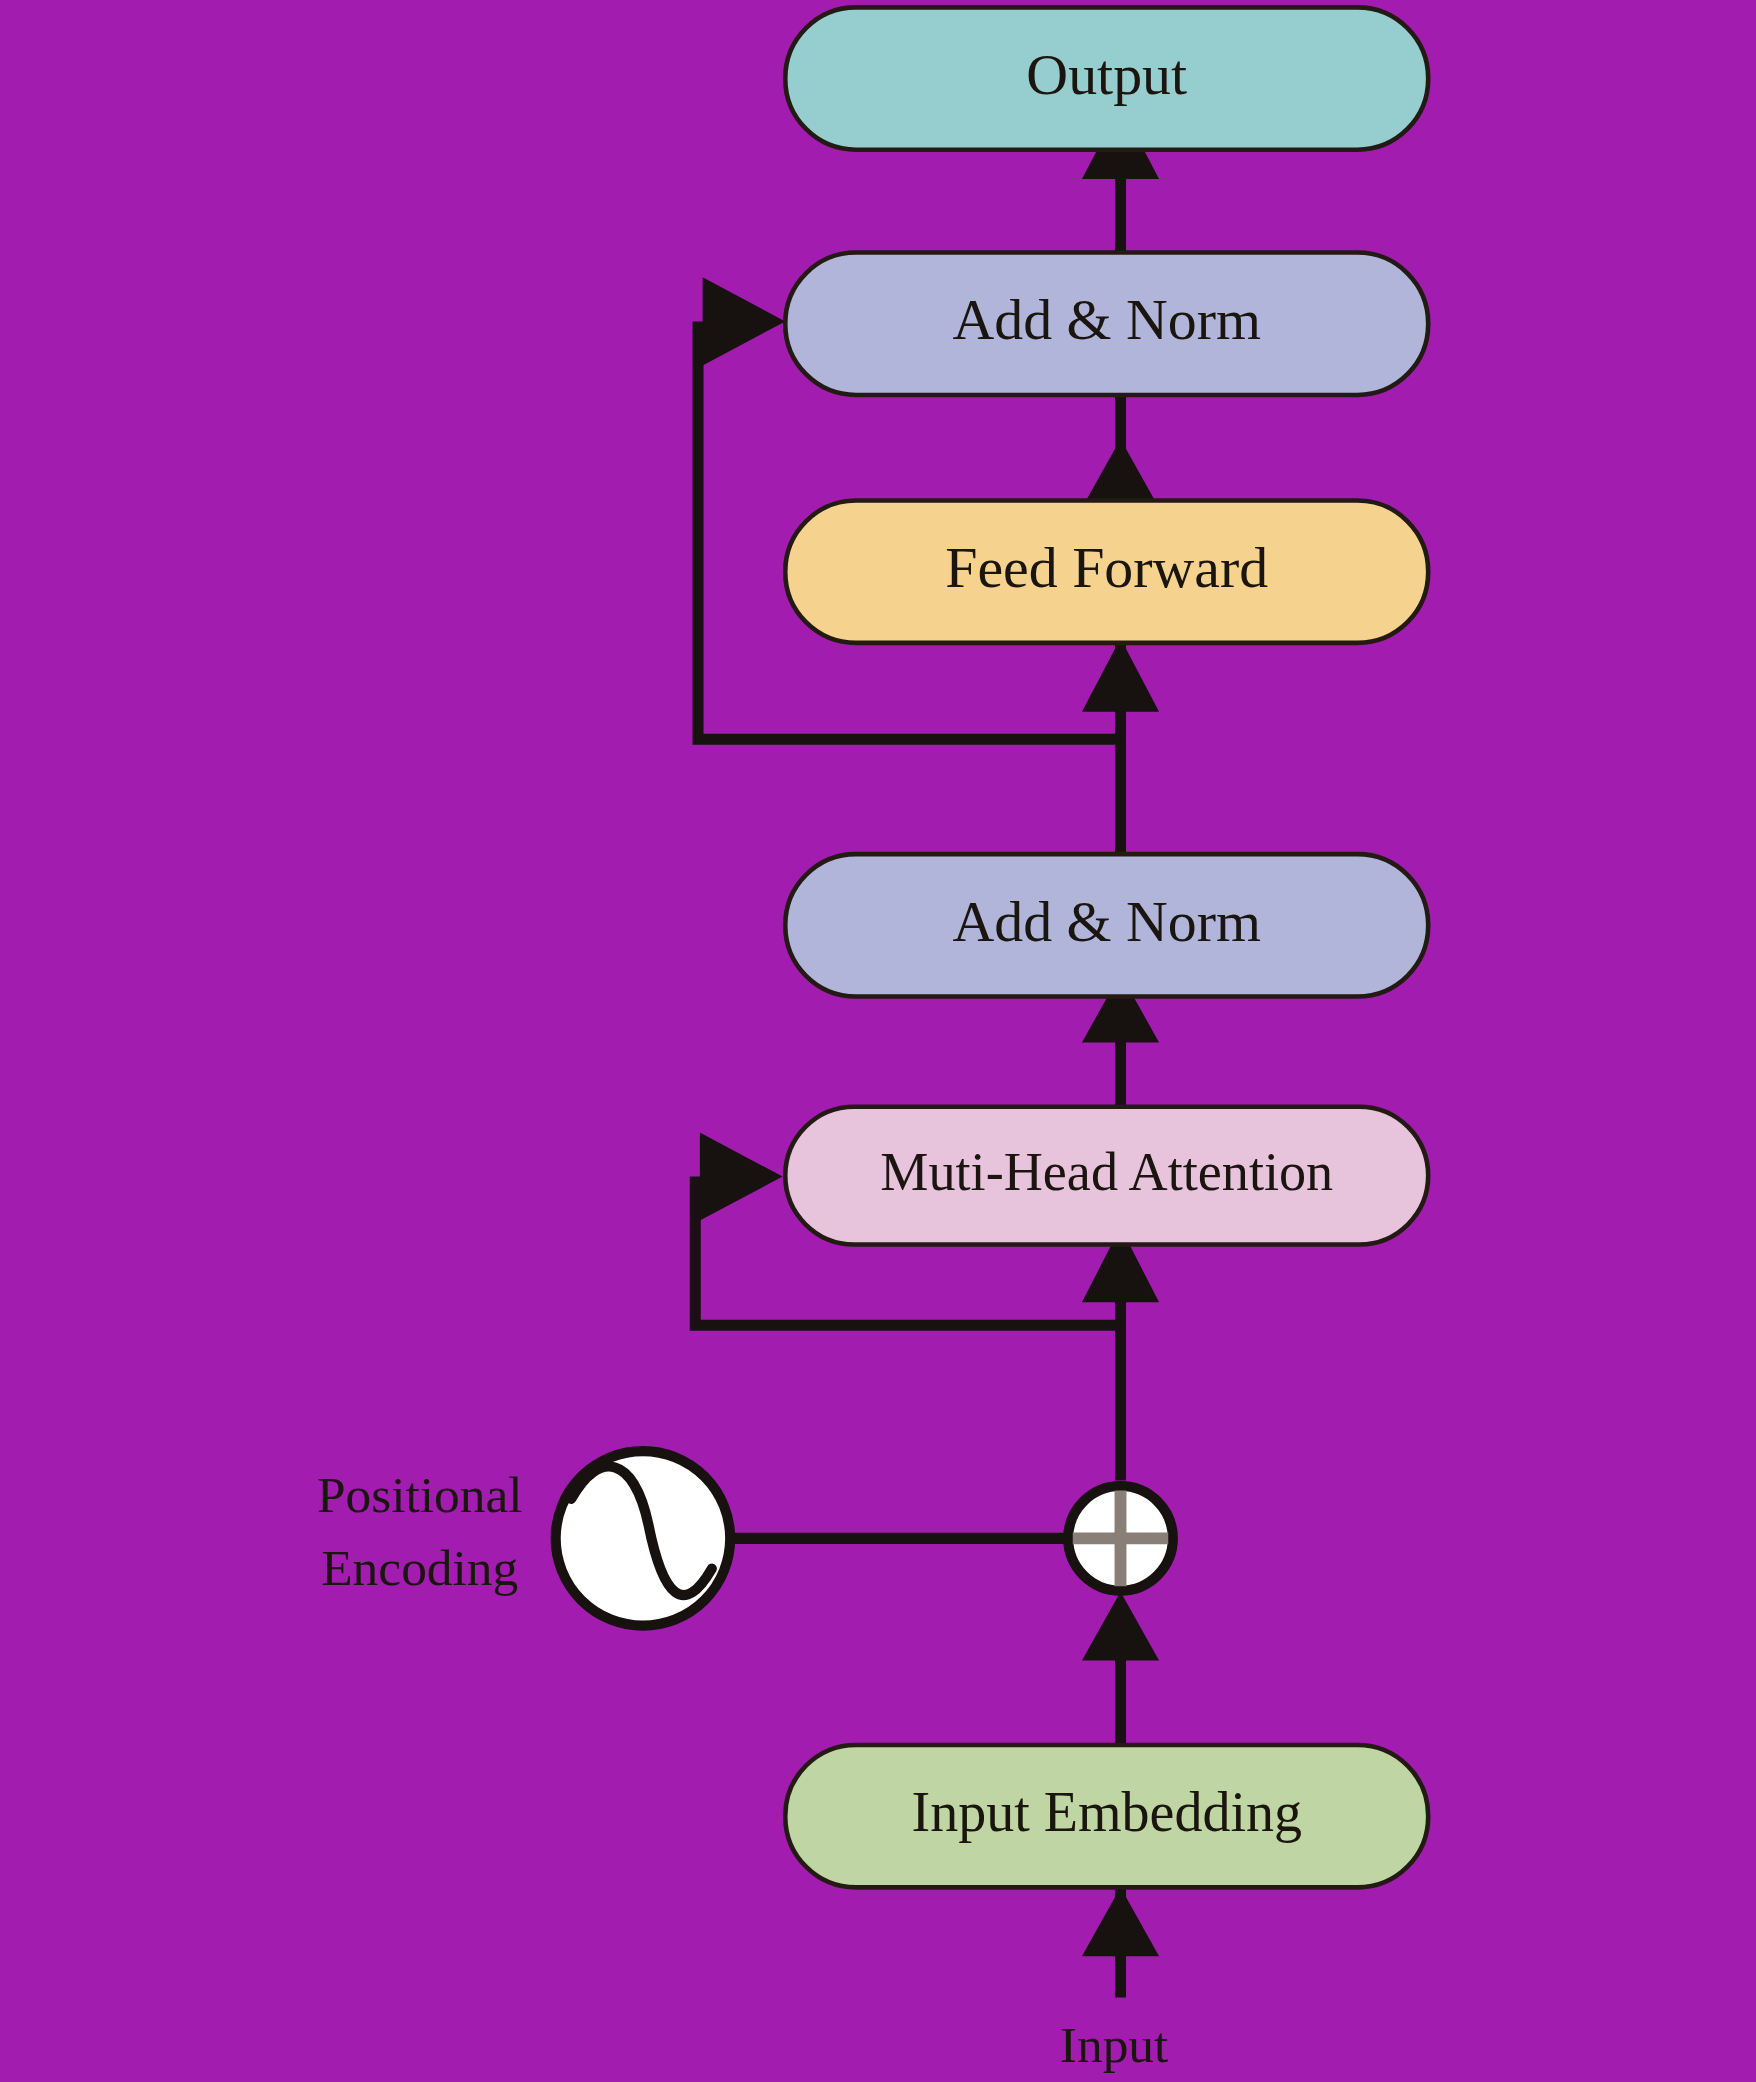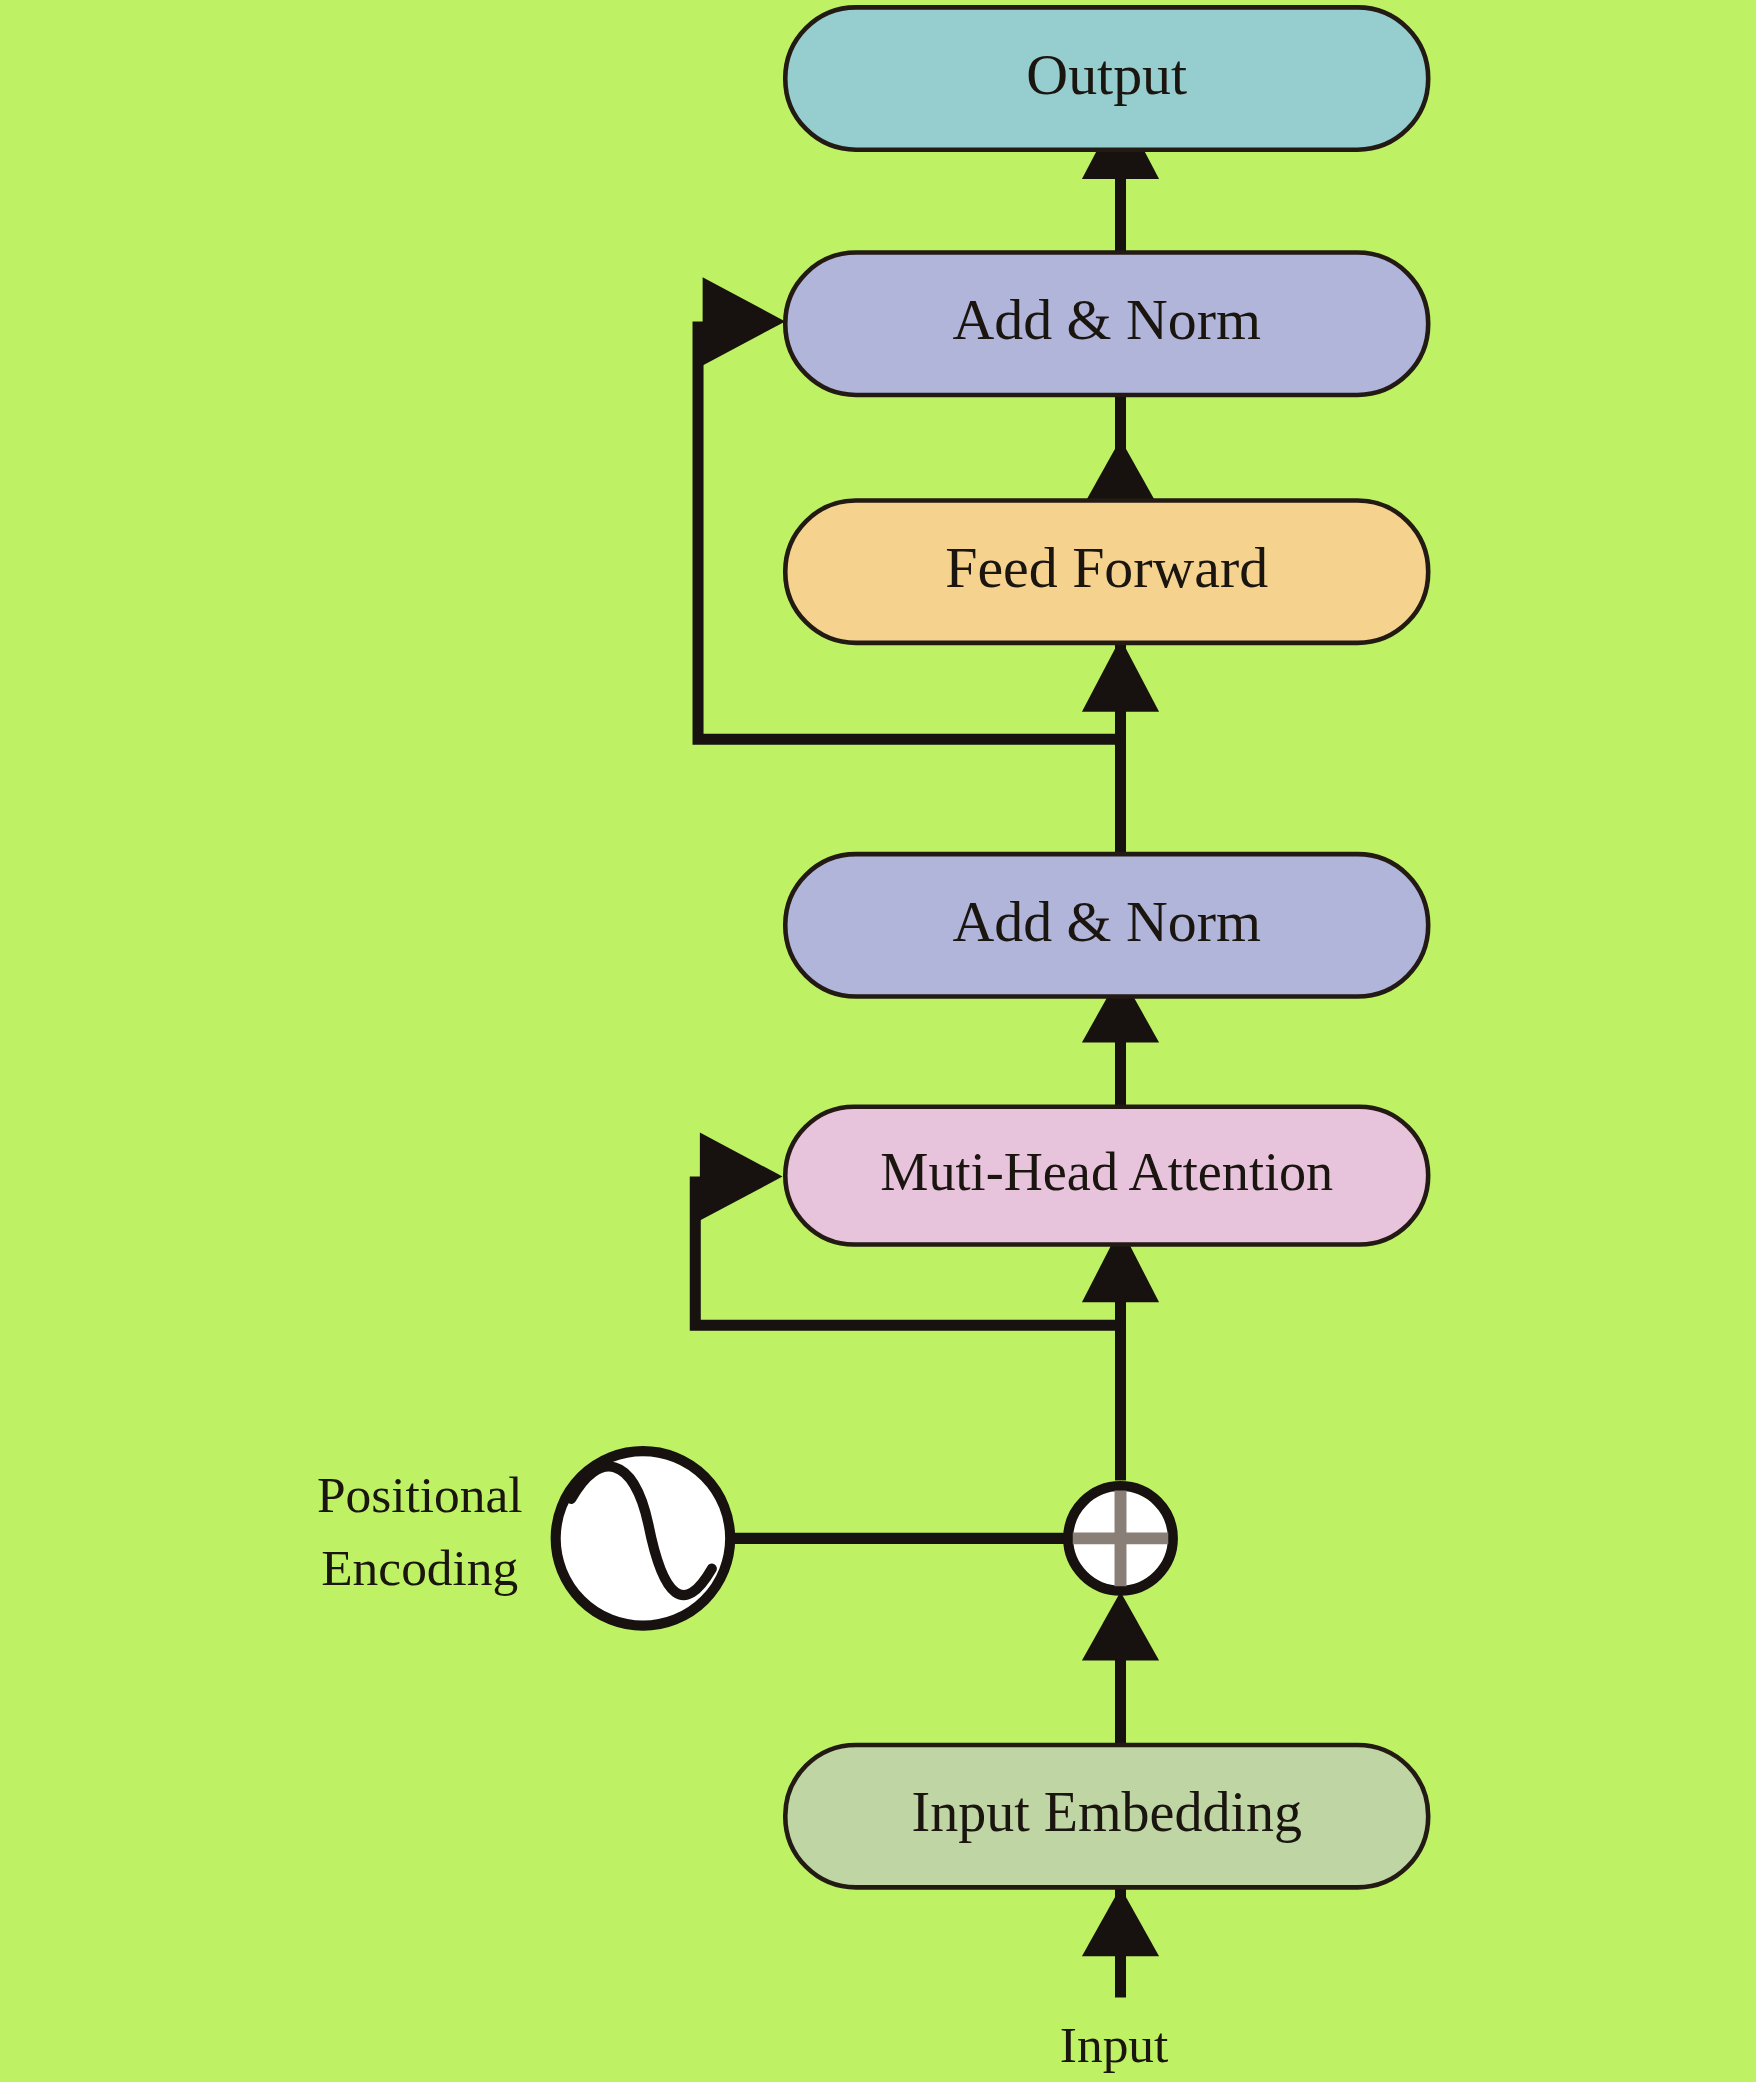--- a/index.html
+++ b/index.html
@@ -11,21 +11,21 @@
   body {
     width: 1757px;
     height: 2083px;
     font-family: "Liberation Serif", "DejaVu Serif", serif;
     overflow: hidden;
   }
   #diagram-root {
     position: relative;
     width: 1757px;
     height: 2083px;
-    background: #bef264;
+    background: #a21caf;
   }
   svg.diagram-canvas {
     display: block;
     width: 1757px;
     height: 2083px;
   }
   .node-label {
     font-family: "Liberation Serif", "DejaVu Serif", serif;
     fill: #1b1510;
     text-anchor: middle;

